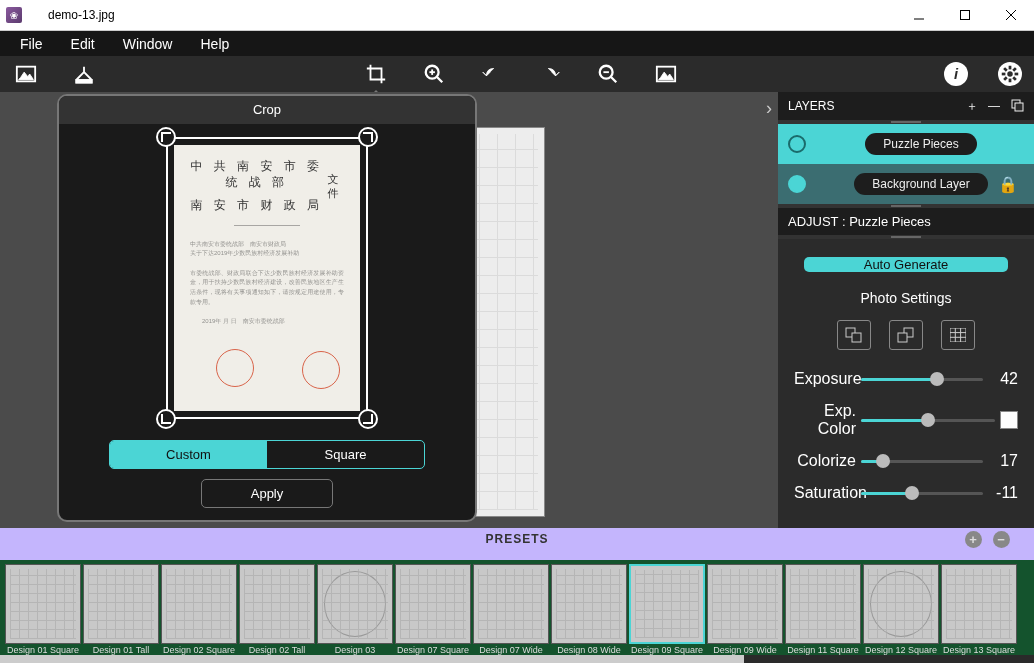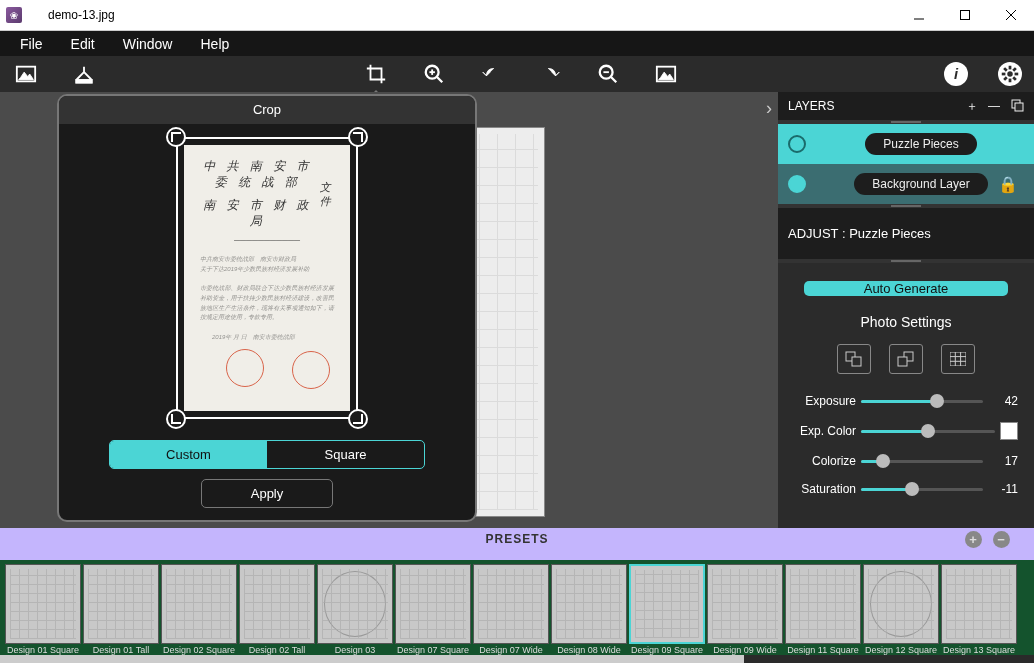--- a/index.html
+++ b/index.html
@@ -32,21 +32,21 @@
 .main { position: absolute; top: 92px; left: 0; right: 0; bottom: 135px; display: flex; }
 .canvas-wrap { flex: 1; background: #4b4b4b; position: relative; overflow: hidden; }
 .bgdoc { position: absolute; left: 400px; top: 35px; width: 145px; height: 390px; background: #ededed; border: 1px solid #888; }
 .bgdoc::after { content: ""; position: absolute; inset: 6px; background: repeating-linear-gradient(0deg,#d0d0d0 0,#d0d0d0 1px,transparent 1px,transparent 18px), repeating-linear-gradient(90deg,#d0d0d0 0,#d0d0d0 1px,transparent 1px,transparent 18px); opacity: .6; }
 .collapse-arrow { position: absolute; right: 6px; top: 6px; color: #ccc; font-size: 18px; cursor: pointer; }
 
 
 .crop-popup { position: absolute; left: 57px; top: 2px; width: 420px; height: 428px; background: #1a1a1a; border: 2px solid #777; border-radius: 10px; display: flex; flex-direction: column; }
 .crop-popup .hdr { height: 28px; background: #333; border-radius: 8px 8px 0 0; text-align: center; line-height: 28px; font-size: 13px; }
 .crop-popup .body { flex: 1; display: flex; align-items: center; justify-content: center; }
-.crop-frame { position: relative; width: 182px; height: 282px; font-style: italic; }
+.crop-frame { position: relative; width: 202px; height: 282px; }
 .crop-frame .doc { position: absolute; inset: 8px; background: #f0eee8; font-size: 7px; color: #333; padding: 10px 16px; line-height: 1.3; }
 .crop-frame .doc .cn { font-size: 12px; letter-spacing: 4px; text-align: center; padding: 4px 0; }
 .crop-frame .doc .small { font-size: 6px; text-align: center; padding-top: 4px; }
 .crop-frame .doc .para { font-size: 6px; text-align: justify; padding-top: 10px; opacity: .5; line-height: 1.6; }
 .crop-frame .doc .stamp { position: absolute; width: 38px; height: 38px; border: 1.5px solid #d9644a; border-radius: 50%; }
 .crop-frame .border { position: absolute; inset: 0; border: 2px solid #fff; }
 .crop-frame .handle { position: absolute; width: 20px; height: 20px; background: #1a1a1a; border: 2px solid #fff; border-radius: 50%; display: flex; align-items: center; justify-content: center; }
 .crop-frame .handle::after { content: ""; width: 8px; height: 8px; border-top: 2px solid #fff; border-left: 2px solid #fff; }
 .crop-frame .handle.tl { left: -10px; top: -10px; } .crop-frame .handle.tl::after { transform: rotate(0deg); }
 .crop-frame .handle.tr { right: -10px; top: -10px; } .crop-frame .handle.tr::after { transform: rotate(90deg); }
@@ -64,27 +64,27 @@
 .panelhdr .lbl { flex: 1; }
 .ico { cursor: pointer; color: #eee; }
 .layers-row { height: 40px; background: #4bd5d5; display: flex; align-items: center; gap: 12px; padding: 0 10px; position: relative; }
 .layers-row.dim { background: #3b6d71; }
 .layers-row .dot { width: 18px; height: 18px; border-radius: 50%; border: 2px solid #1a6b6b; background: #4bd5d5; }
 .layers-row.dim .dot { border-color: #4bd5d5; background: #4bd5d5; }
 .layers-row .pill { background: #1d1d1d; color: #eee; border-radius: 12px; padding: 4px 18px; font-size: 12px; margin: 4px auto; }
 .layers-row .lock { position: absolute; right: 16px; color: #333; }
 .divider { height: 4px; background: #333; position: relative; }
 .divider::after { content: ""; position: absolute; left: 50%; top: 1px; width: 30px; height: 2px; background: #666; transform: translateX(-50%); }
-.adjust-hdr { background: #1d1d1d; padding: 18px 10px; font-size: 13px; }
+.adjust-hdr { background: #1d1d1d; padding: 6px 10px; font-size: 13px; }
 .adjust-body { padding: 18px 16px 8px; overflow-y: auto; flex: 1; }
 .autogen { background: #4bd5d5; color: #111; border-radius: 5px; text-align: center; padding: 0 0; font-size: 13px; cursor: pointer; margin: 0 10px 18px; }
 .sect-title { text-align: center; font-size: 14px; margin-bottom: 14px; }
 .iconrow { display: flex; justify-content: center; gap: 18px; margin-bottom: 20px; }
 .iconrow .sq { width: 34px; height: 30px; border: 1px solid #888; border-radius: 3px; display: flex; align-items: center; justify-content: center; cursor: pointer; }
-.slider-row { display: flex; align-items: center; gap: 5px; margin-bottom: 14px; font-size: 12px; margin-top: 9px; }
+.slider-row { display: flex; align-items: center; gap: 5px; margin-bottom: 14px; font-size: 16px; margin-top: 9px; }
 .slider-row .sl-label { width: 62px; text-align: right; }
 .slider-row .track { flex: 1; height: 3px; background: #555; position: relative; border-radius: 2px; }
 .slider-row .track .fill { position: absolute; left: 0; top: 0; bottom: 0; background: #4bd5d5; border-radius: 2px; }
 .slider-row .track .thumb { position: absolute; top: 50%; width: 14px; height: 14px; background: #bbb; border-radius: 50%; transform: translate(-50%,-50%); }
 .slider-row .val { width: 30px; text-align: right; }
 .slider-row .swatch { width: 18px; height: 18px; background: #fff; border: 1px solid #888; }
 
 
 .presets { position: absolute; left: 0; right: 0; bottom: 0; height: 135px; background: #2b2b2b; display: flex; flex-direction: column; }
 .presets .phdr { height: 32px; background: #c4b5fd; color: #333; text-align: center; line-height: 22px; font-size: 12px; letter-spacing: 1px; position: relative; font-weight: bold; }

